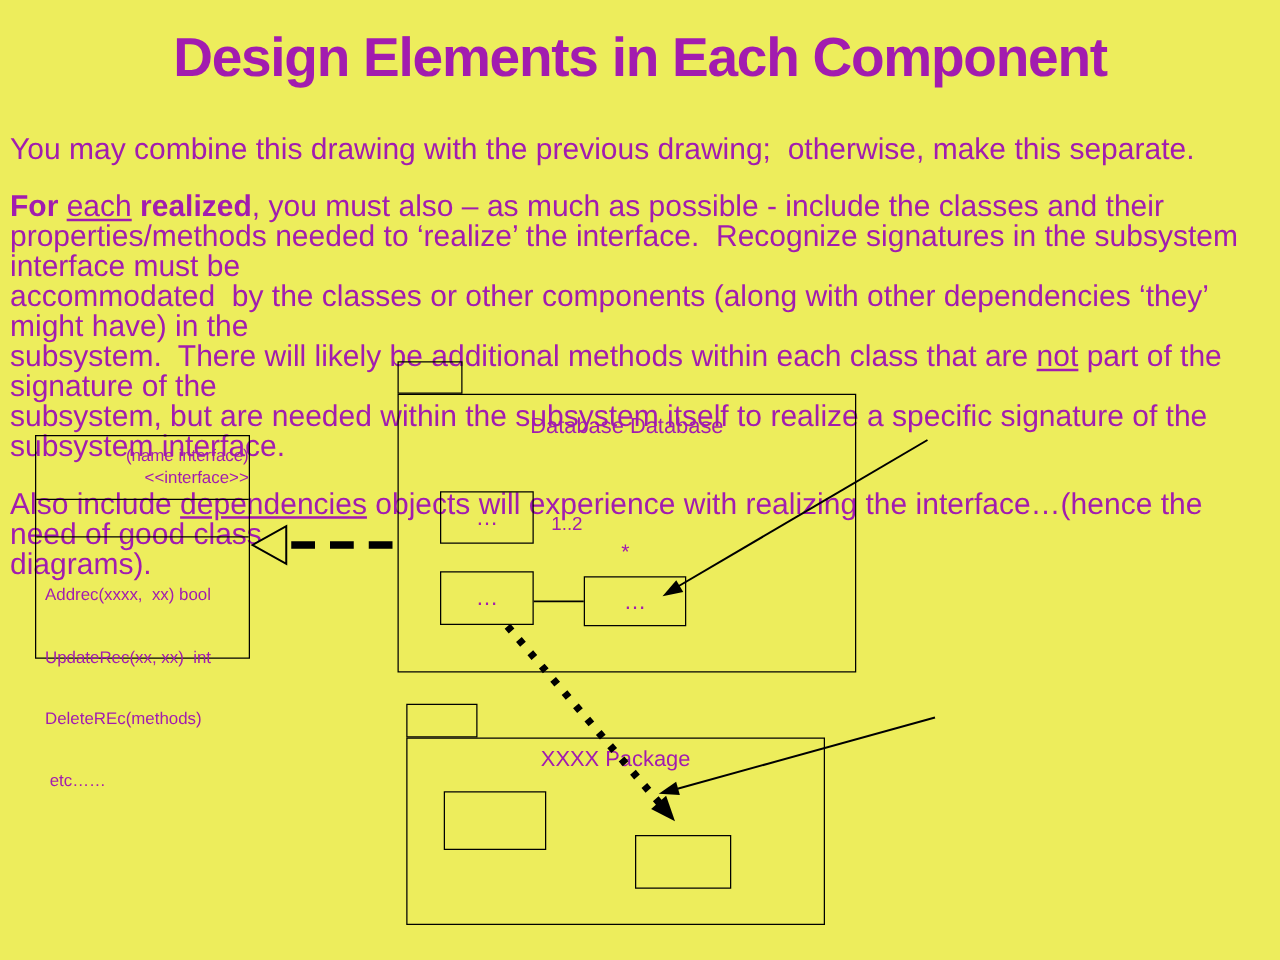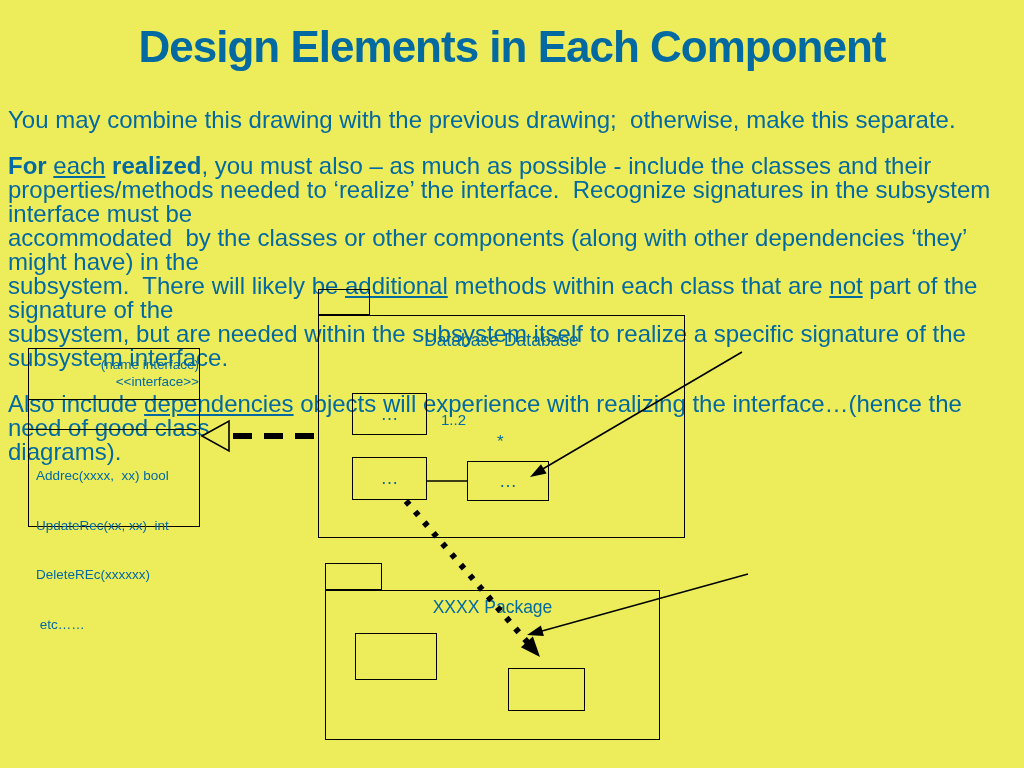--- a/index.html
+++ b/index.html
@@ -1,29 +1,29 @@
 <!DOCTYPE html>
 <html><head>
 <meta charset="utf-8">
 <style>
   html,body{margin:0;padding:0;}
   .slide{
     position:relative;width:1024px;height:768px;overflow:hidden;
-    background:#EDED5C;color:#0369a1;
+    background:#EDED5C;color:#a21caf;
     font-family:"Liberation Sans","DejaVu Sans",sans-serif;
   }
   .title{
     position:absolute;top:22px;left:0;width:100%;
     text-align:center;font-size:44px;font-weight:700;margin:0;letter-spacing:-1px;
   }
   .textcol{position:absolute;left:8px;top:76px;width:1012px;font-size:24px;line-height:24px;margin-top:32px;}
   .para{margin:0 0 22px 0;white-space:pre-wrap;}
   .para:last-child{margin-bottom:0;}
   .b{font-weight:700;}
-  .u{text-decoration:underline;}
+  .u{}
   .bu{font-weight:400;text-decoration:underline;}
   .box{position:absolute;border:1.4px solid #000;background:transparent;box-sizing:border-box;}
   .ell{display:flex;align-items:center;justify-content:center;font-size:18px;}
   .pkglabel{position:absolute;text-align:center;font-size:17.5px;}
   .mult{position:absolute;font-size:15px;}
   .iface-top{height:50px;text-align:right;font-size:13.5px;line-height:17px;padding-top:7px;box-sizing:border-box;}
   .iface-mid{height:30px;border-top:1.4px solid #000;box-sizing:border-box;}
   .iface-bot{border-top:1.4px solid #000;padding:5px 7px 0 7px;font-size:13.5px;line-height:16.5px;box-sizing:border-box;white-space:pre;}
   .anno{position:absolute;font-size:18px;line-height:23.5px;white-space:pre-wrap;}
   .overlay{position:absolute;left:0;top:0;pointer-events:none;z-index:5;}
@@ -48,21 +48,21 @@
 
   <div class="box" style="left:28px;top:348px;width:172px;height:179px;">
     <div class="iface-top">
       <div>(name interface)</div>
       <div>&lt;&lt;interface&gt;&gt;</div>
     </div>
     <div class="iface-mid"></div>
     <div class="iface-bot">
       <div>Addrec(xxxx,  xx) bool</div>
       <div>UpdateRec(xx, xx)  int</div>
-      <div>DeleteREc(xxxxxx)</div>
+      <div>DeleteREc(methods)</div>
       <div> etc……</div>
     </div>
   </div>
 
   <div class="box" style="left:318px;top:289px;width:52px;height:26px;"></div>
   <div class="box" style="left:318px;top:315px;width:367px;height:223px;"></div>
   <div class="pkglabel" style="left:318px;top:330px;width:367px;">Database Database</div>
 
   <div class="box ell" style="left:352px;top:393px;width:75px;height:42px;">…</div>
   <div class="mult" style="left:441px;top:411px;">1..2</div>

